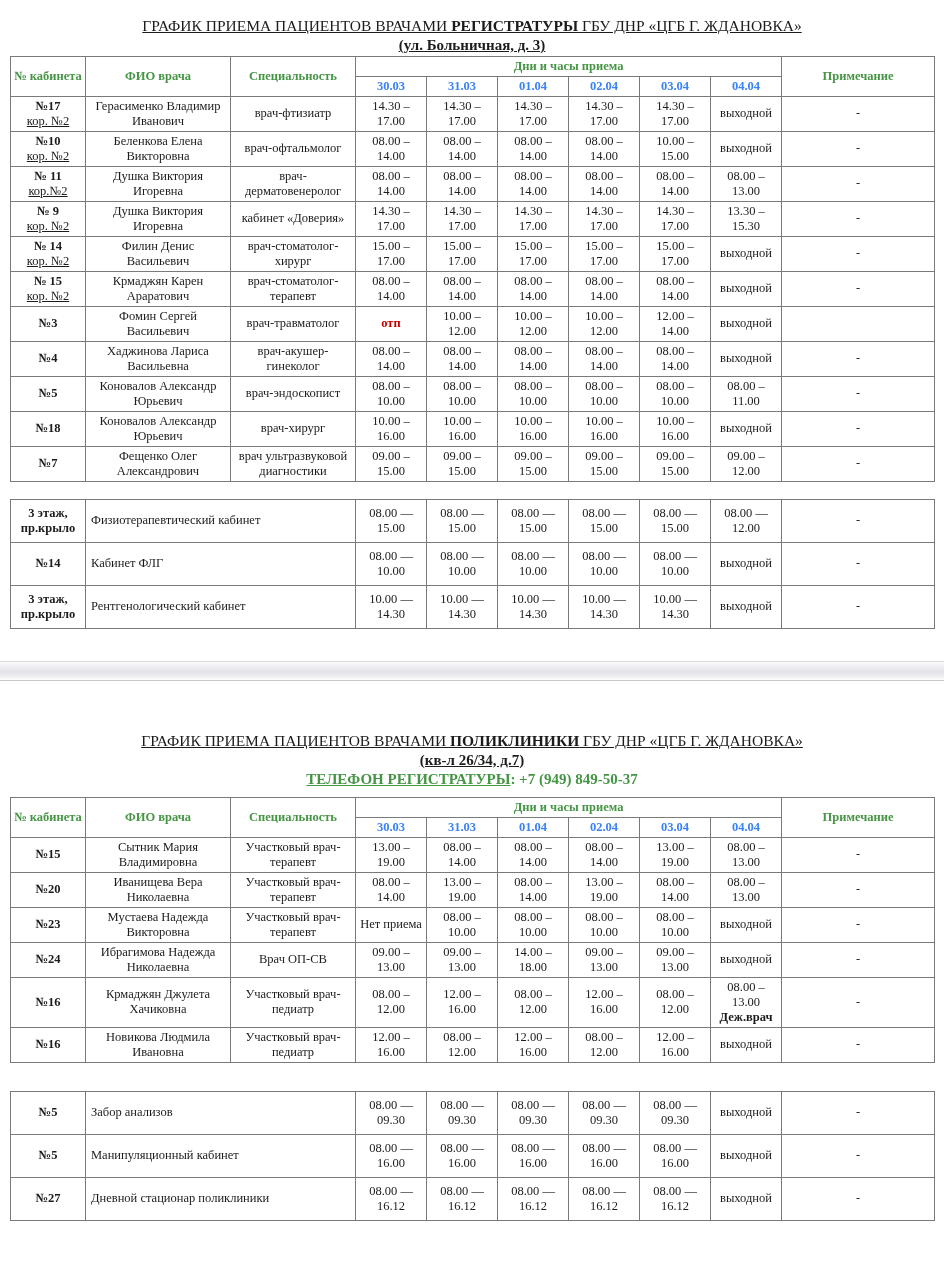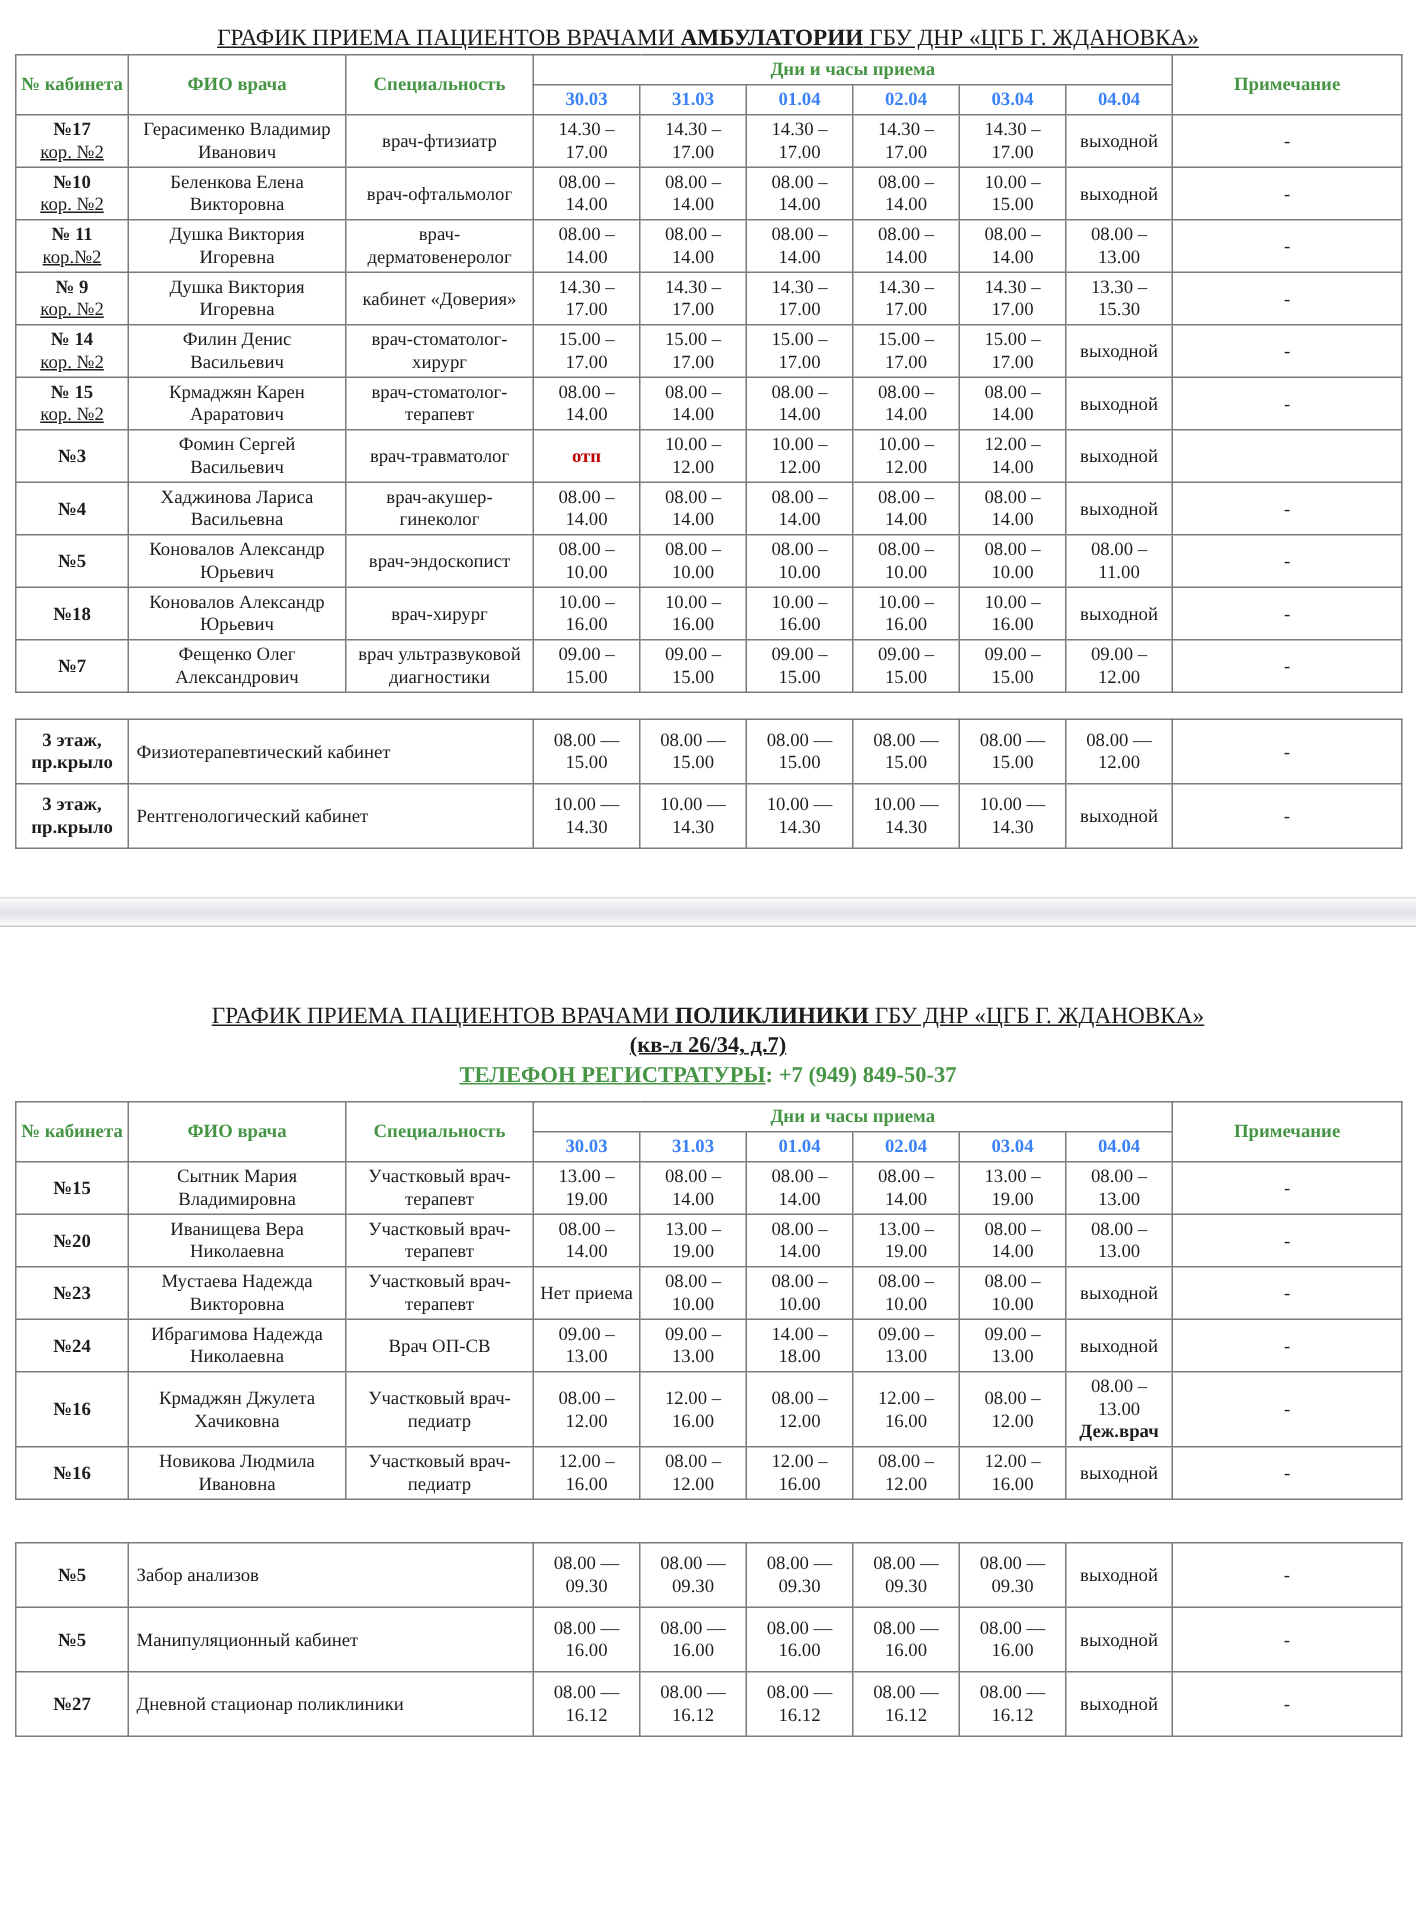--- a/index.html
+++ b/index.html
@@ -36,23 +36,24 @@
   .sec2-head{margin-top:50px;}
 </style>
 </head>
 <body>
 
 <div class="content">
 
   <div class="sec-head">
     <div class="title-line">
       <span class="title-underline">
-        <span>ГРАФИК ПРИЕМА ПАЦИЕНТОВ ВРАЧАМИ </span><span class="title-bold">АМБУЛАТОРИИ</span><span> ГБУ ДНР «ЦГБ Г. ЖДАНОВКА»</span>
+        <span>ГРАФИК ПРИЕМА ПАЦИЕНТОВ ВРАЧАМИ </span><span class="title-bold">РЕГИСТРАТУРЫ</span><span> ГБУ ДНР «ЦГБ Г. ЖДАНОВКА»</span>
       </span>
     </div>
+    <div class="addr-line">(ул. Больничная, д. 3)</div>
   </div>
 
   <table class="sched t-main">
     <colgroup>
       <col style="width:75px">
         <col style="width:145px">
         <col style="width:125px">
       <col style="width:71px">
         <col style="width:71px">
         <col style="width:71px">
@@ -264,20 +265,33 @@
           <td class="time">08.00 — 15.00</td>
           <td class="time">08.00 — 15.00</td>
           <td class="time">08.00 — 15.00</td>
           <td class="time">08.00 — 15.00</td>
           <td class="time">08.00 — 15.00</td>
           <td class="time">08.00 — 12.00</td>
           <td class="note">-</td>
         </tr>
         <tr>
           <td class="cab">
+            <div class="cab-top">№14</div>
+          </td>
+          <td class="name">Кабинет ФЛГ</td>
+          <td class="time">08.00 — 10.00</td>
+          <td class="time">08.00 — 10.00</td>
+          <td class="time">08.00 — 10.00</td>
+          <td class="time">08.00 — 10.00</td>
+          <td class="time">08.00 — 10.00</td>
+          <td class="time">выходной</td>
+          <td class="note">-</td>
+        </tr>
+        <tr>
+          <td class="cab">
             <div class="cab-top">3 этаж,</div>
             <div class="cab-sub">пр.крыло</div>
           </td>
           <td class="name">Рентгенологический кабинет</td>
           <td class="time">10.00 — 14.30</td>
           <td class="time">10.00 — 14.30</td>
           <td class="time">10.00 — 14.30</td>
           <td class="time">10.00 — 14.30</td>
           <td class="time">10.00 — 14.30</td>
           <td class="time">выходной</td>

